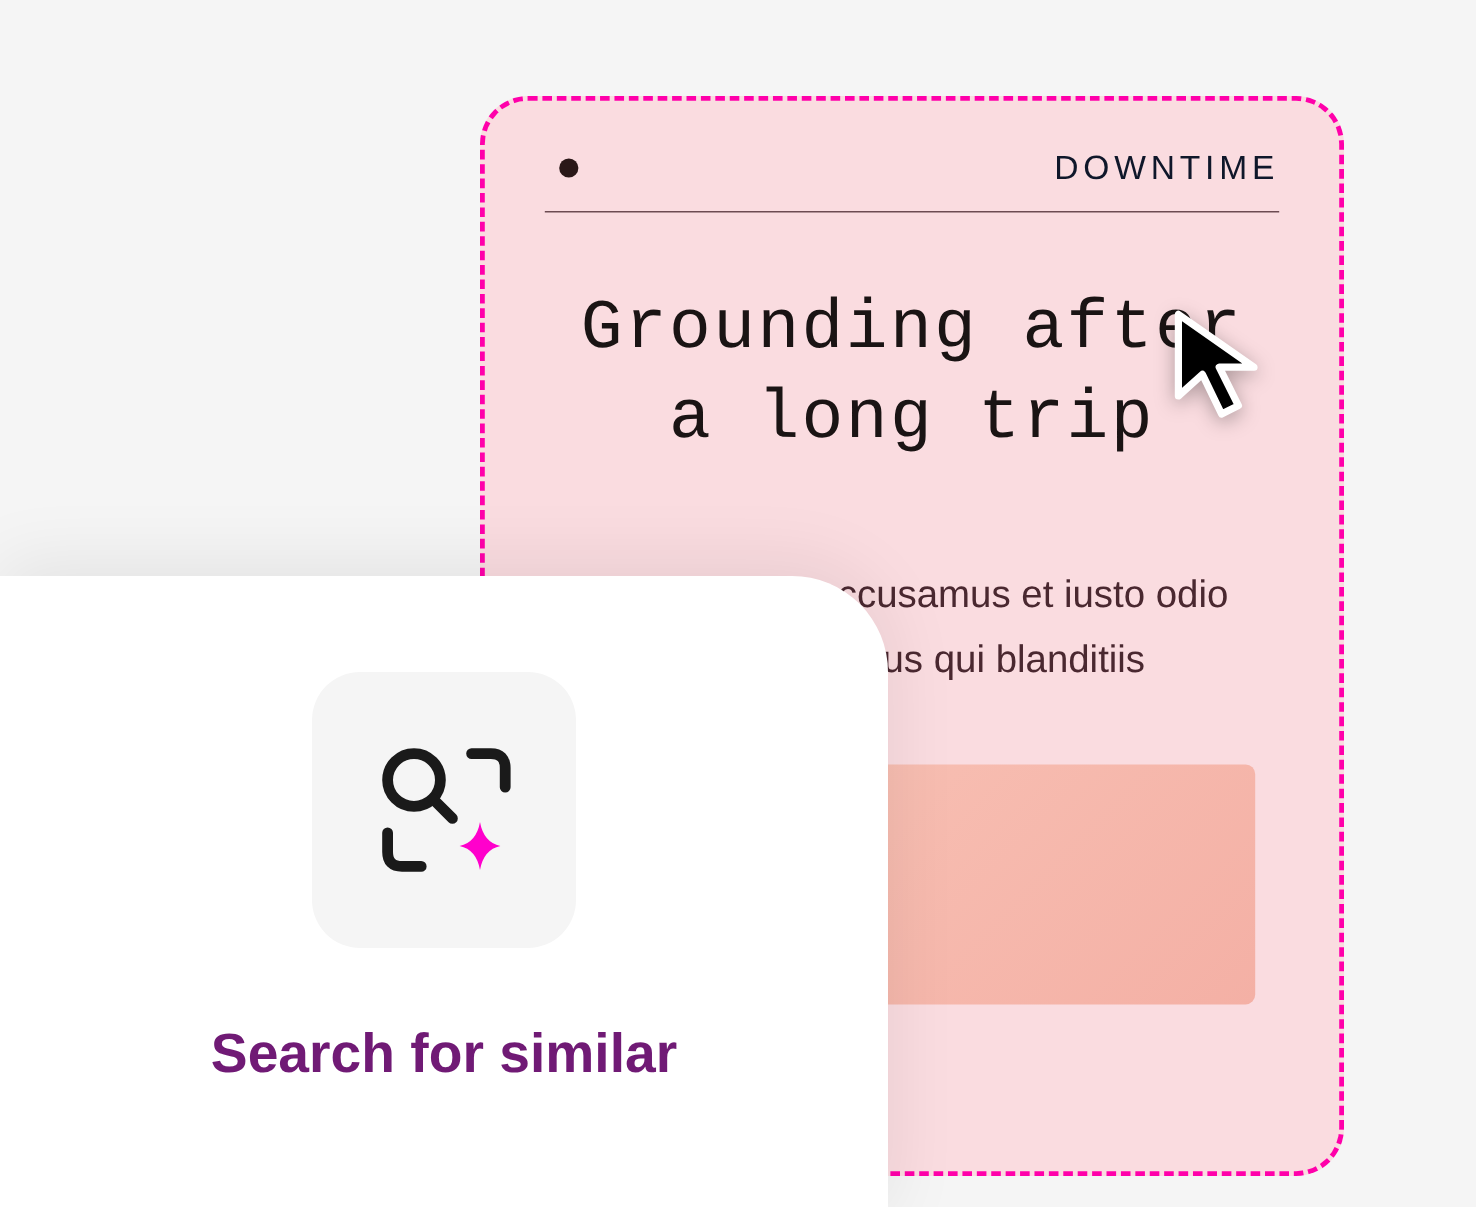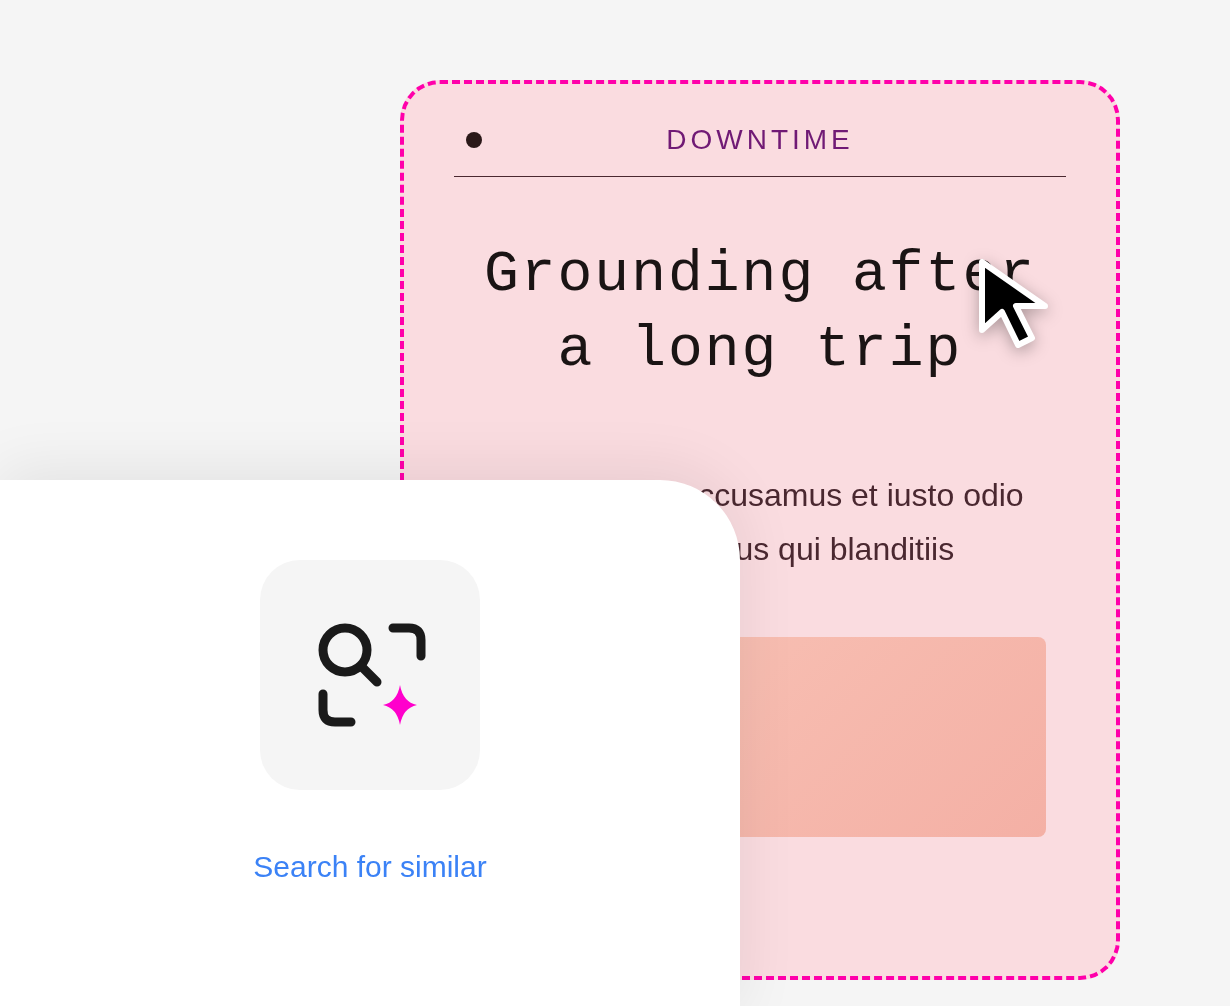--- a/index.html
+++ b/index.html
@@ -43,23 +43,23 @@
       background: #2a1818;
       border-radius: 50%;
       position: absolute;
       left: 12px;
     }
     
     .card-category {
       font-size: 28px;
       font-weight: 500;
       letter-spacing: 4px;
-      color: #701a75;
+      color: #0f172a;
       width: 100%;
-      text-align: center;
+      text-align: right;
     }
     
     .card-title {
       font-family: 'Courier New', Georgia, serif;
       font-size: 58px;
       font-weight: 400;
       color: #1a1414;
       text-align: center;
       margin-top: 60px;
       margin-bottom: 80px;
@@ -111,23 +111,23 @@
       height: 230px;
       background: #f5f5f5;
       border-radius: 40px;
       display: flex;
       align-items: center;
       justify-content: center;
       margin-bottom: 60px;
     }
     
     .overlay-label {
-      font-size: 30px;
-      font-weight: 400;
-      color: #3b82f6;
+      font-size: 46px;
+      font-weight: 700;
+      color: #701a75;
     }
   </style>
 </head>
 <body>
 
 <div class="card">
   <div class="card-header">
     <span class="status-dot"></span>
     <span class="card-category">DOWNTIME</span>
   </div>

